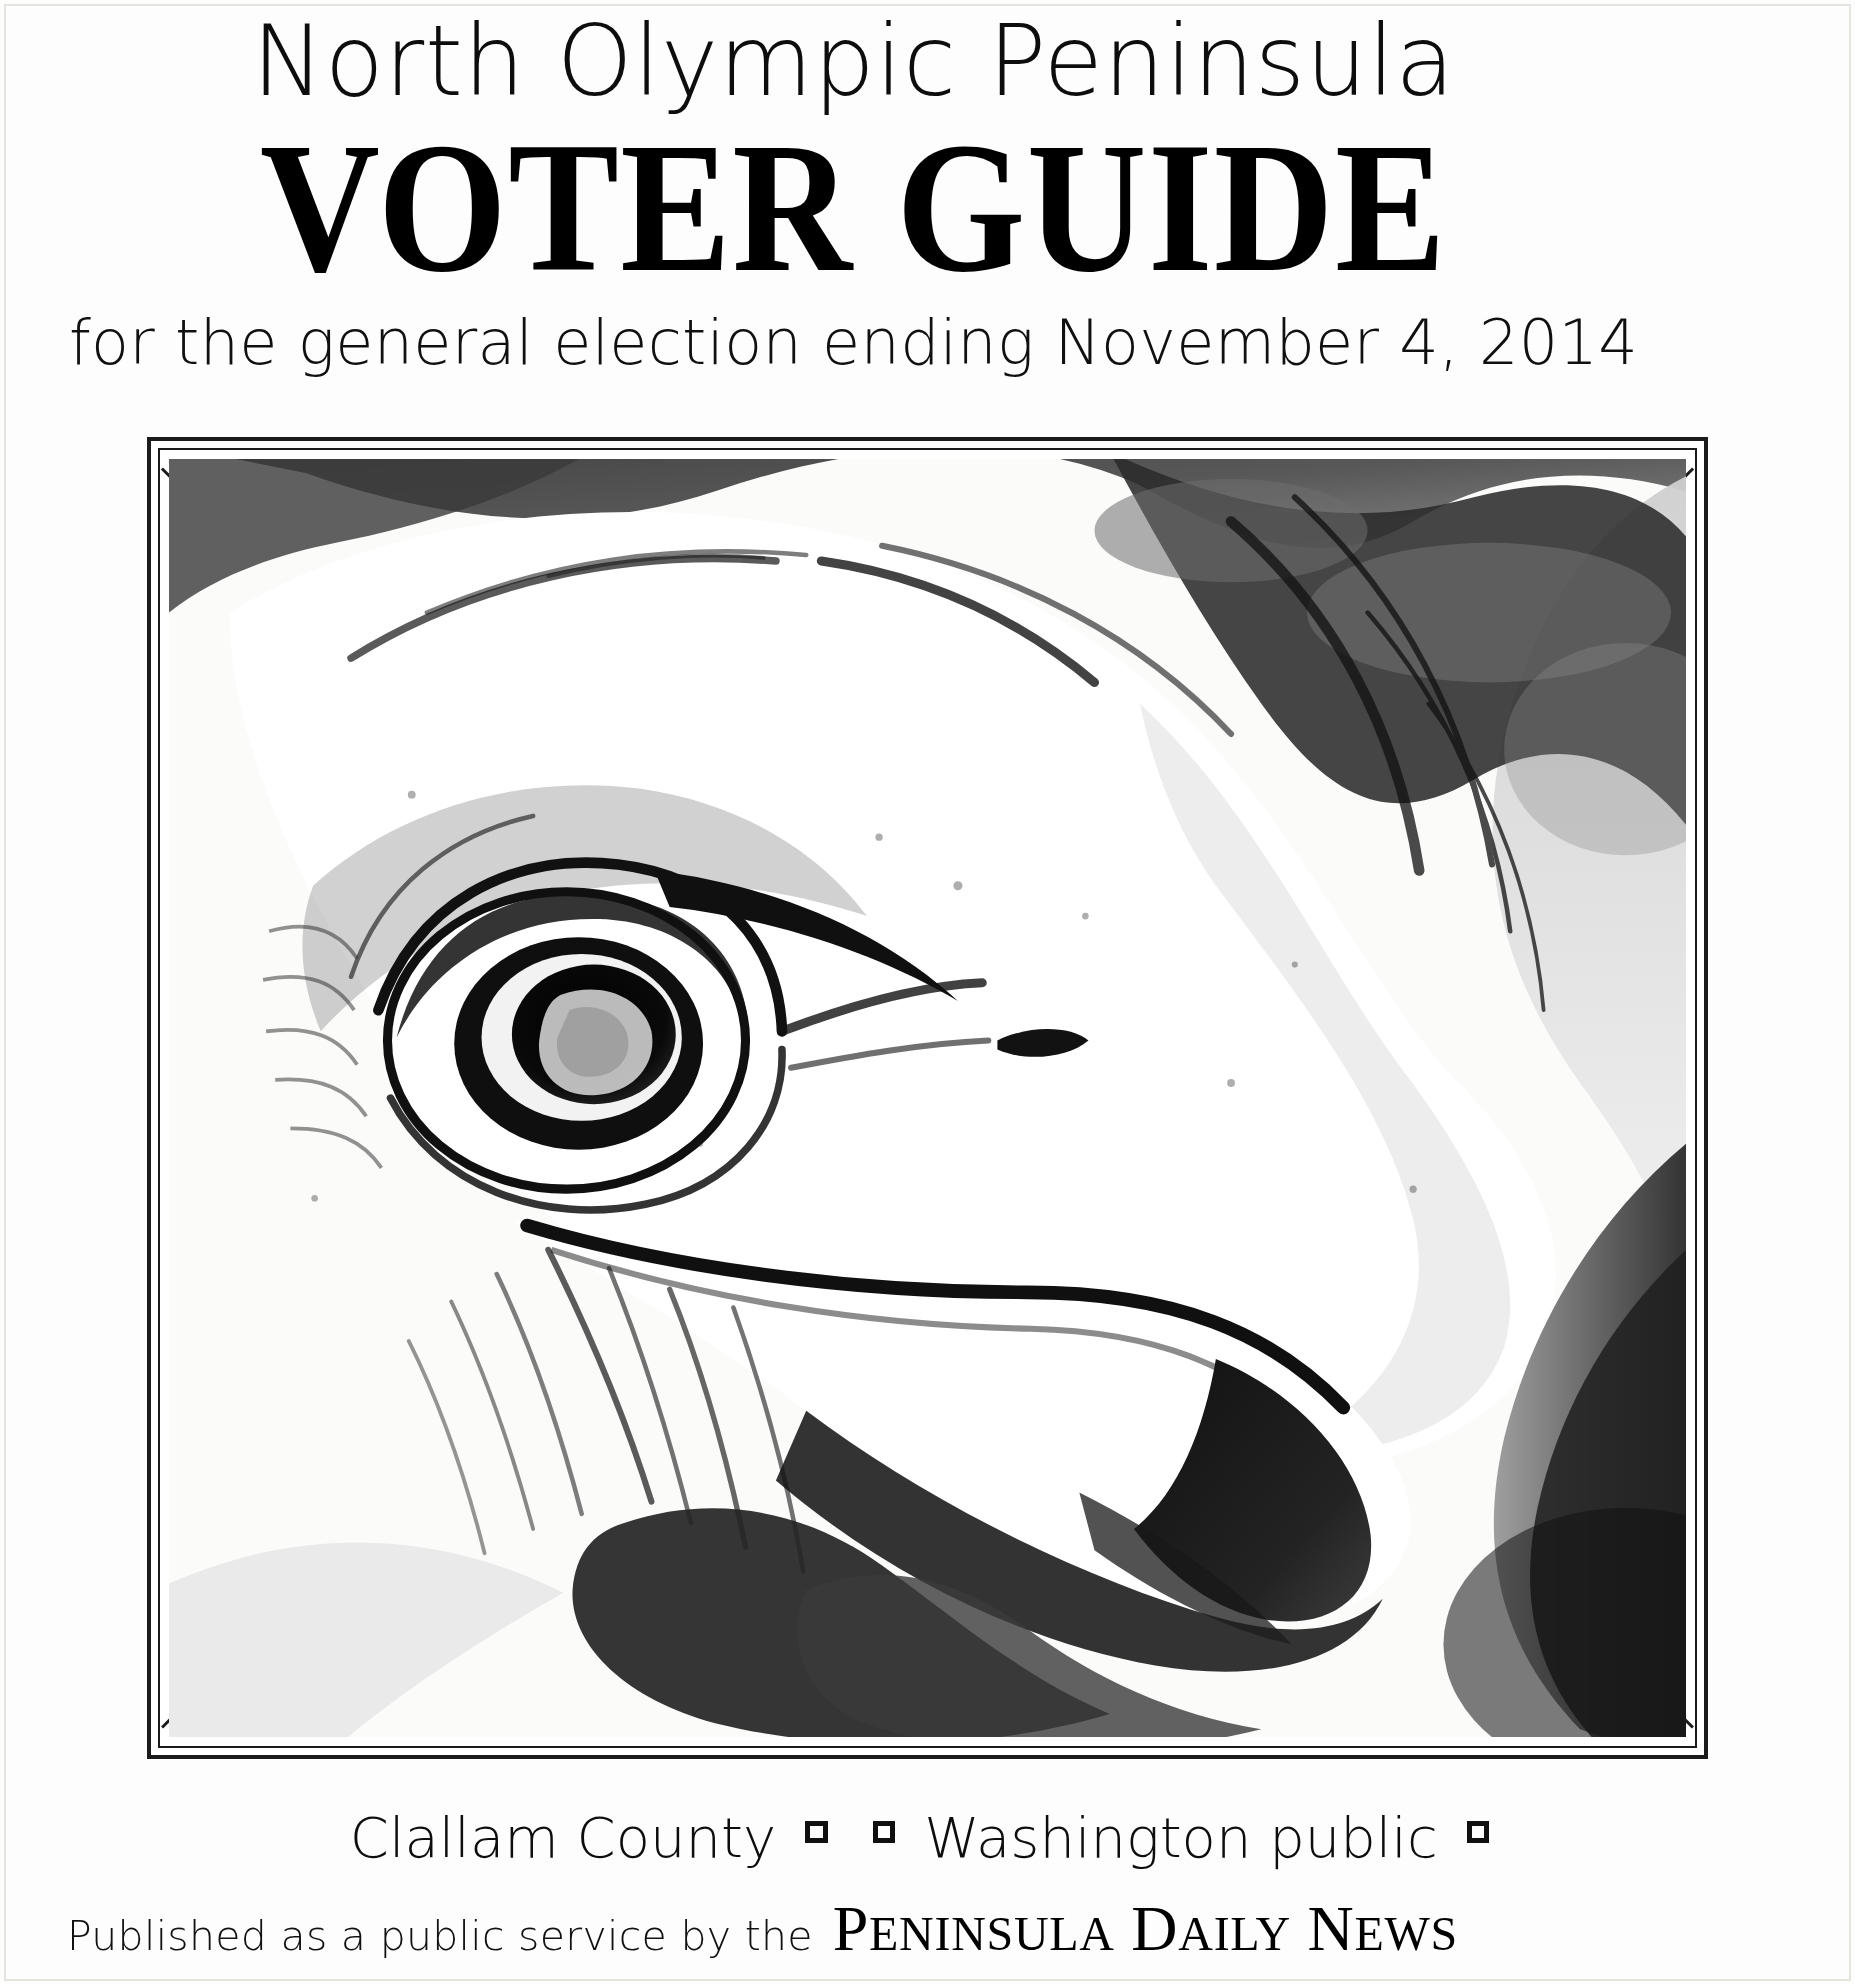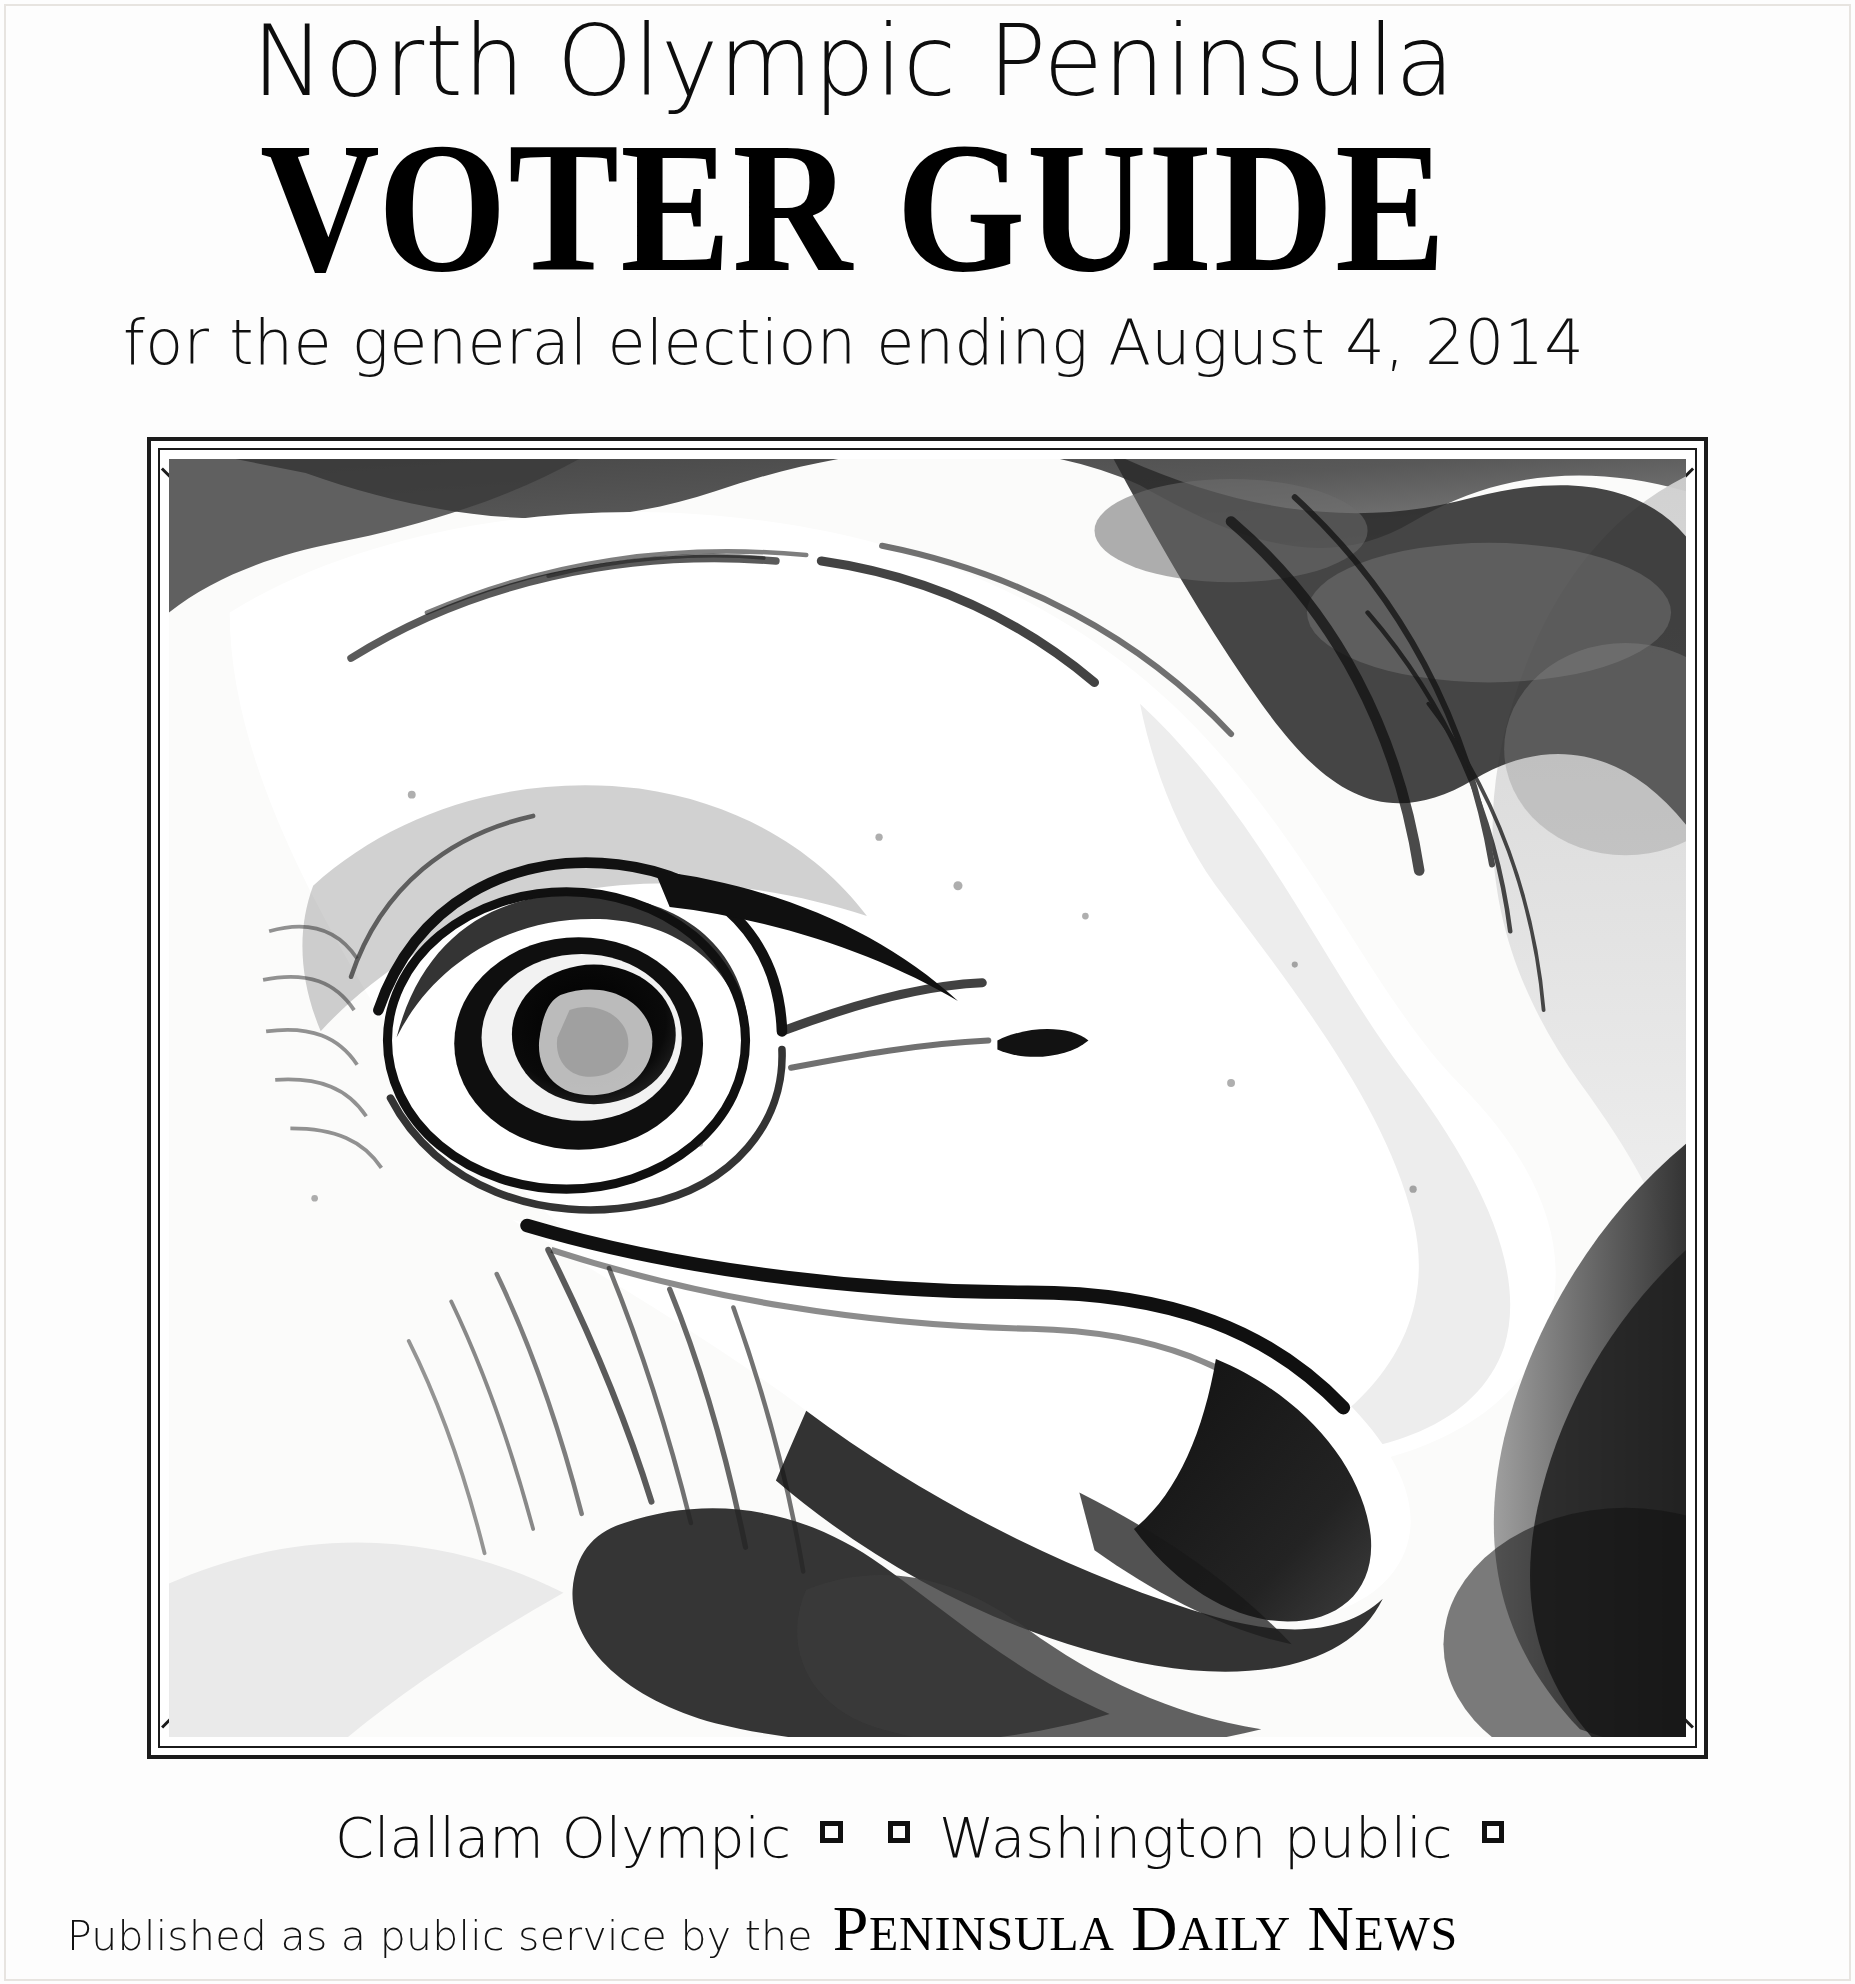--- a/index.html
+++ b/index.html
@@ -183,21 +183,21 @@
 </style>
 </head>
 <body>
 
 <div class="page">
   <div class="page-edge"></div>
 
   <div class="masthead">
     <div class="kicker">North Olympic Peninsula</div>
     <div class="main-title">VOTER GUIDE</div>
-    <div class="subtitle">for the general election ending August 4, 2014</div>
+    <div class="subtitle">for the general election ending November 4, 2014</div>
   </div>
 
   <div class="art-frame">
     <div class="art-frame-inner">
       <div class="corner tl"></div>
       <div class="corner tr"></div>
       <div class="corner bl"></div>
       <div class="corner br"></div>
       <div class="corner-diag tl"></div>
       <div class="corner-diag tr"></div>
@@ -345,21 +345,21 @@
             <path d="M742,44 C812,108 856,192 872,286" stroke-width="4"></path>
             <path d="M790,120 C842,180 874,252 884,330" stroke-width="3"></path>
             <path d="M830,180 C876,240 900,312 906,382" stroke-width="2.5"></path>
           </g>
         </svg>
       </div>
     </div>
   </div>
 
   <div class="sections">
-    <span class="sec">Clallam Olympic</span>
+    <span class="sec">Clallam County</span>
     <span class="bullet-box"></span>
     <span class="bullet-box"></span>
     <span class="sec">Washington public</span>
     <span class="bullet-box"></span>
   </div>
 
   <div class="publisher">
     <span class="pub-pre">Published as a public service by the</span>
     <span class="pub-name">
       <span class="sc-big">P</span><span class="sc-sm">ENINSULA</span><span class="sc-big"> D</span><span class="sc-sm">AILY</span><span class="sc-big"> N</span><span class="sc-sm">EWS</span>

